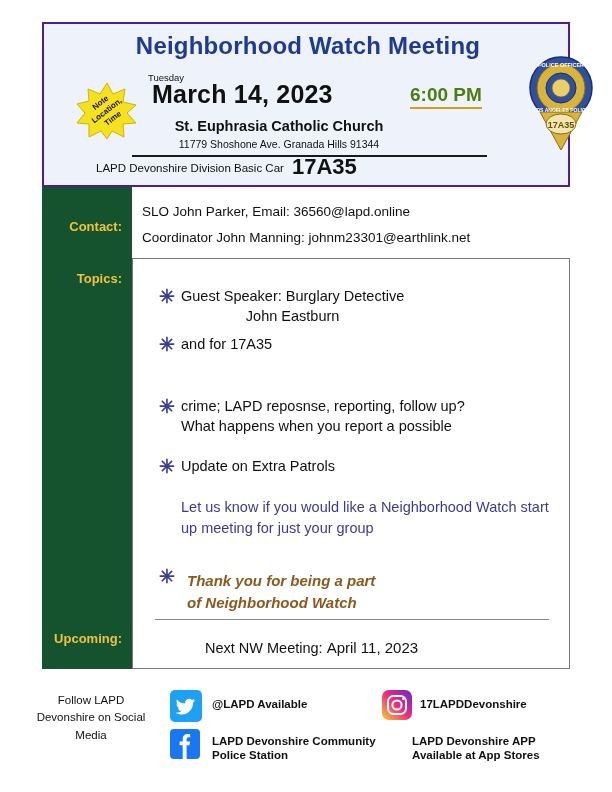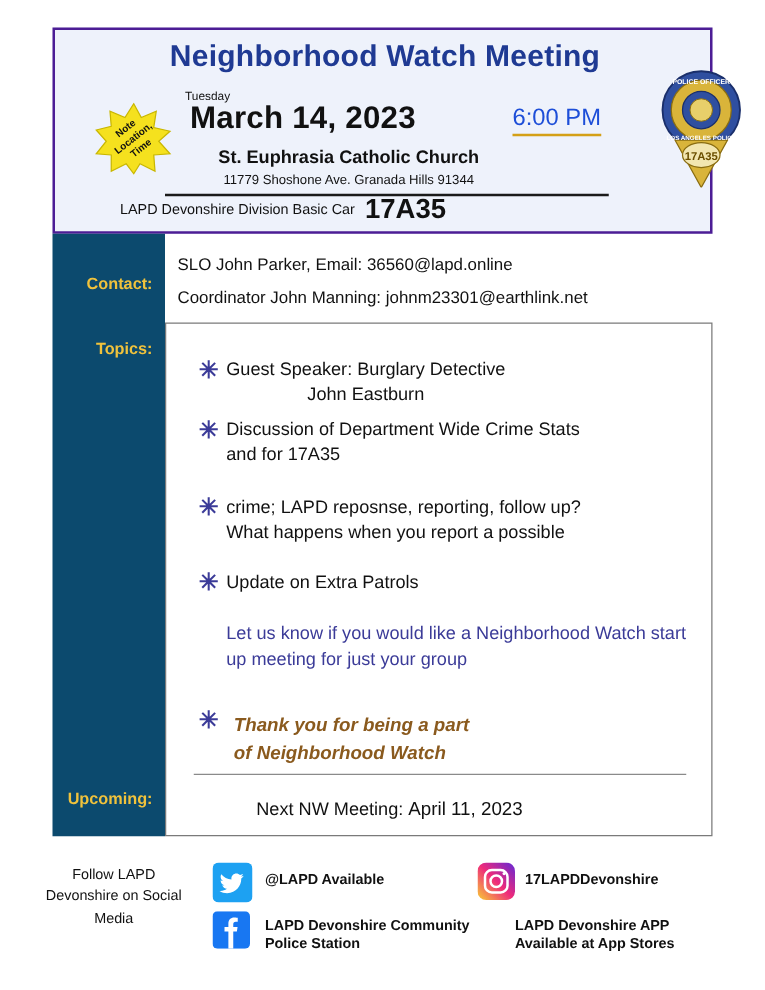--- a/index.html
+++ b/index.html
@@ -53,22 +53,22 @@
     font-size: 25px;
     font-weight: bold;
     color: #111;
     letter-spacing: .2px;
   }
   .header-time {
     position: absolute;
     left: 366px;
     top: 60px;
     font-size: 19px;
-    font-weight: normal;
-    color: #1d4ed8;
+    font-weight: bold;
+    color: #4d7c0f;
     border-bottom: 2.5px solid #d4a017;
     padding-bottom: 1px;
   }
   .header-venue {
     position: absolute;
     left: 90px;
     top: 94px;
     width: 290px;
     text-align: center;
     font-size: 14.5px;
@@ -142,21 +142,21 @@
     height: 96px;
   }
 
   
   .sidebar {
     position: absolute;
     left: 42px;
     top: 187px;
     width: 90px;
     height: 482px;
-    background: #0c4a6e;
+    background: #14532d;
   }
   .sidebar-label {
     position: absolute;
     color: #f0c23c;
     font-size: 13px;
     font-weight: bold;
     text-align: right;
     width: 80px;
     left: 0;
   }
@@ -359,21 +359,20 @@
     <span class="star">✳</span>
     <div class="txt">
       <div>Guest Speaker: Burglary Detective</div>
       <div style="text-align:center">John Eastburn</div>
     </div>
   </div>
 
   <div class="topic t2">
     <span class="star">✳</span>
     <div class="txt">
-      <div>Discussion of Department Wide Crime Stats</div>
       <div> and for 17A35</div>
     </div>
   </div>
 
   <div class="topic t3">
     <span class="star">✳</span>
     <div class="txt">
       <div>crime; LAPD reposnse, reporting, follow up?</div>
       <div>What happens when you report a possible</div>
     </div>

